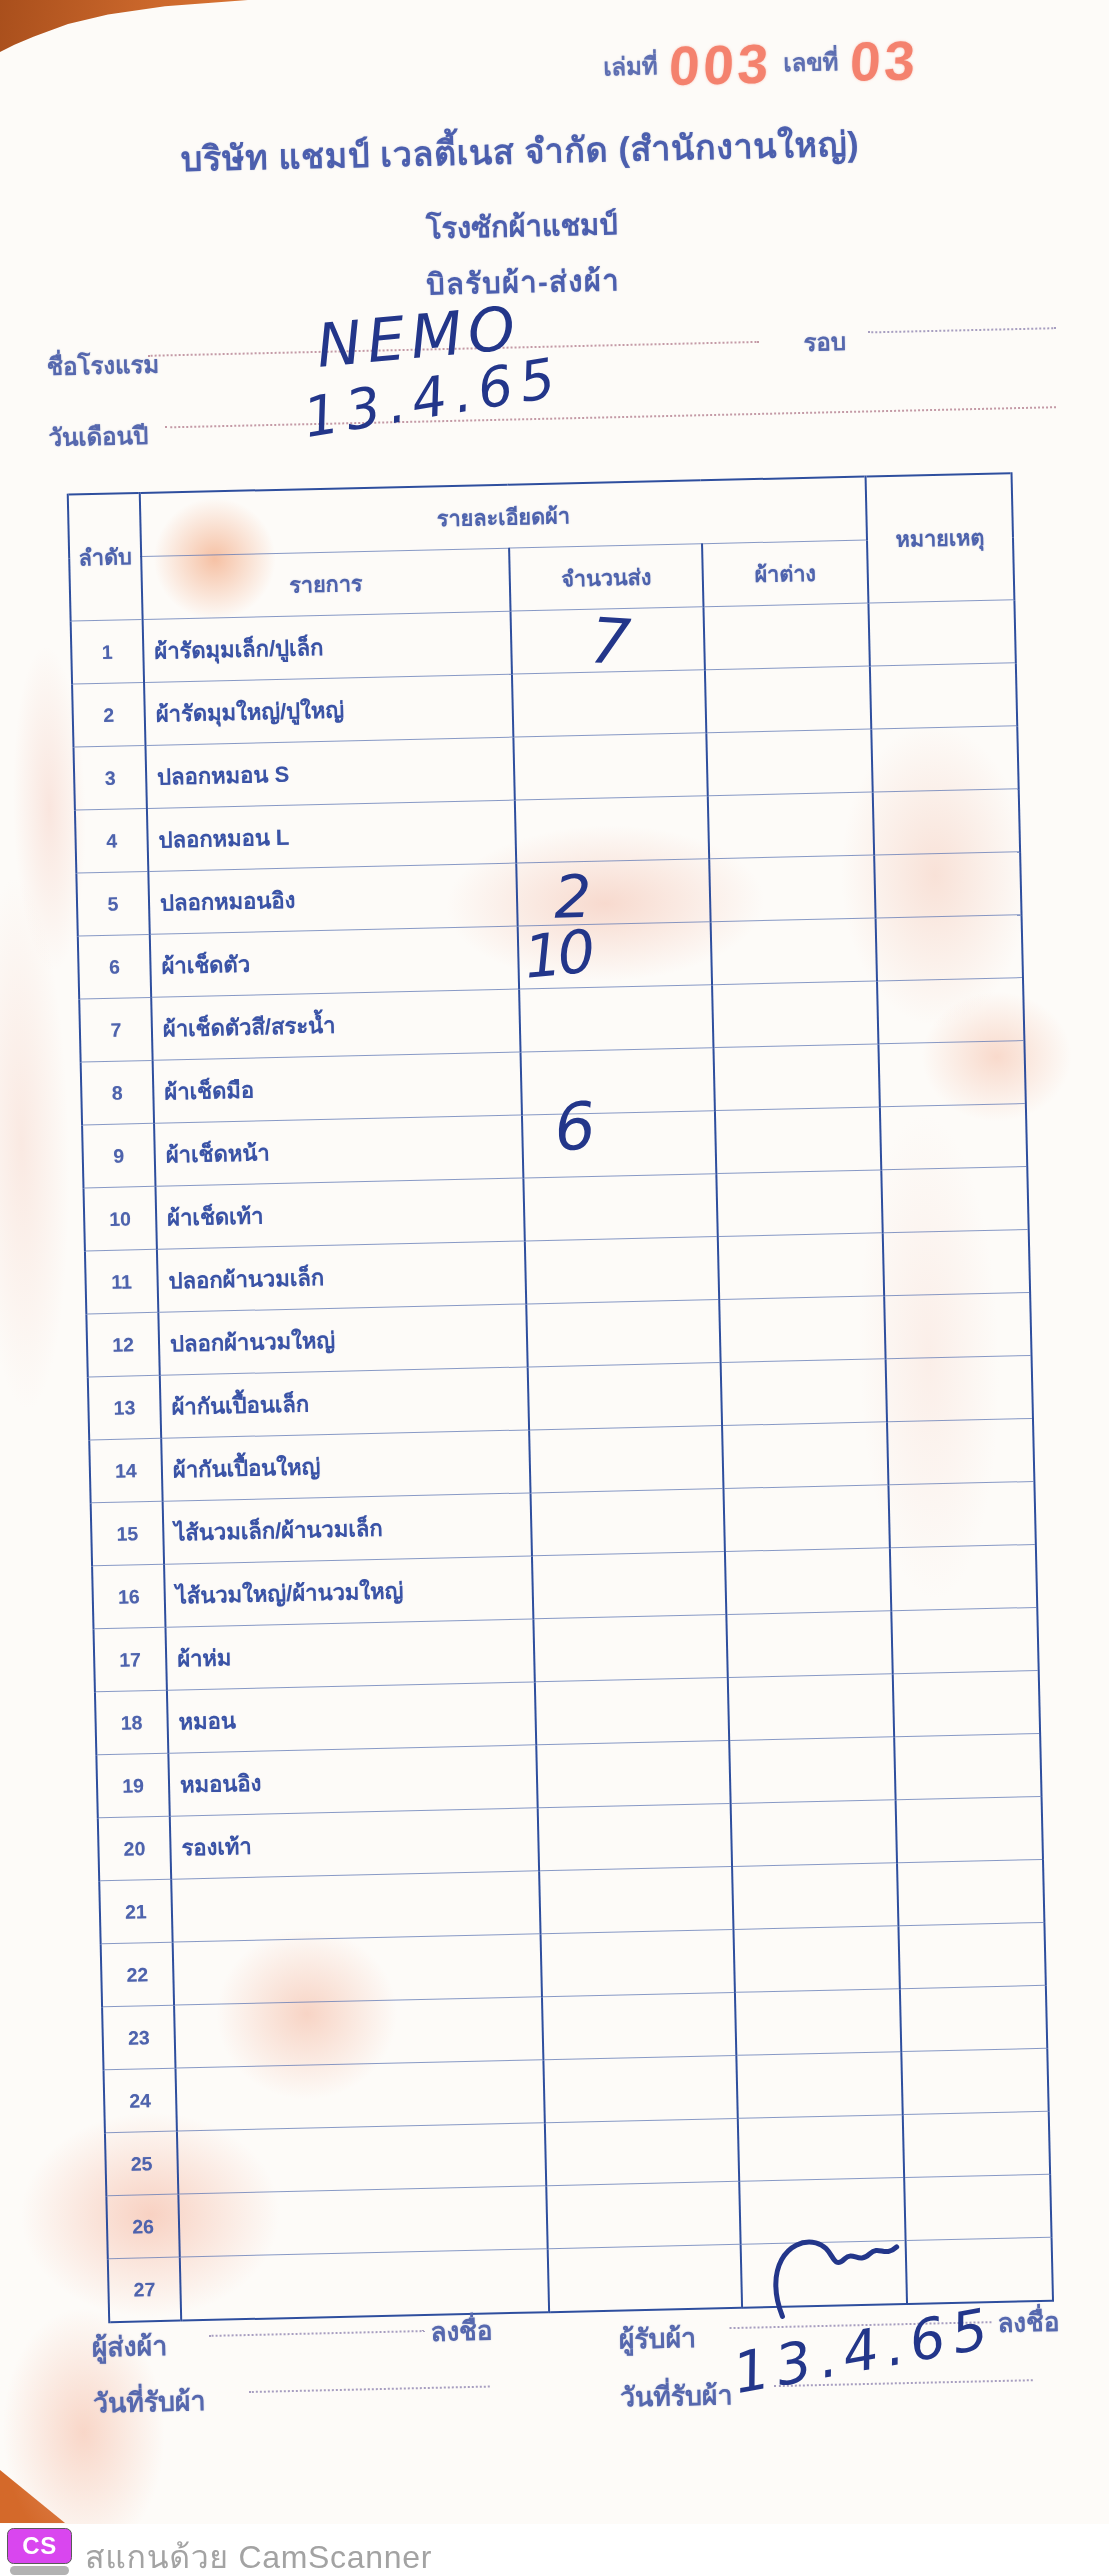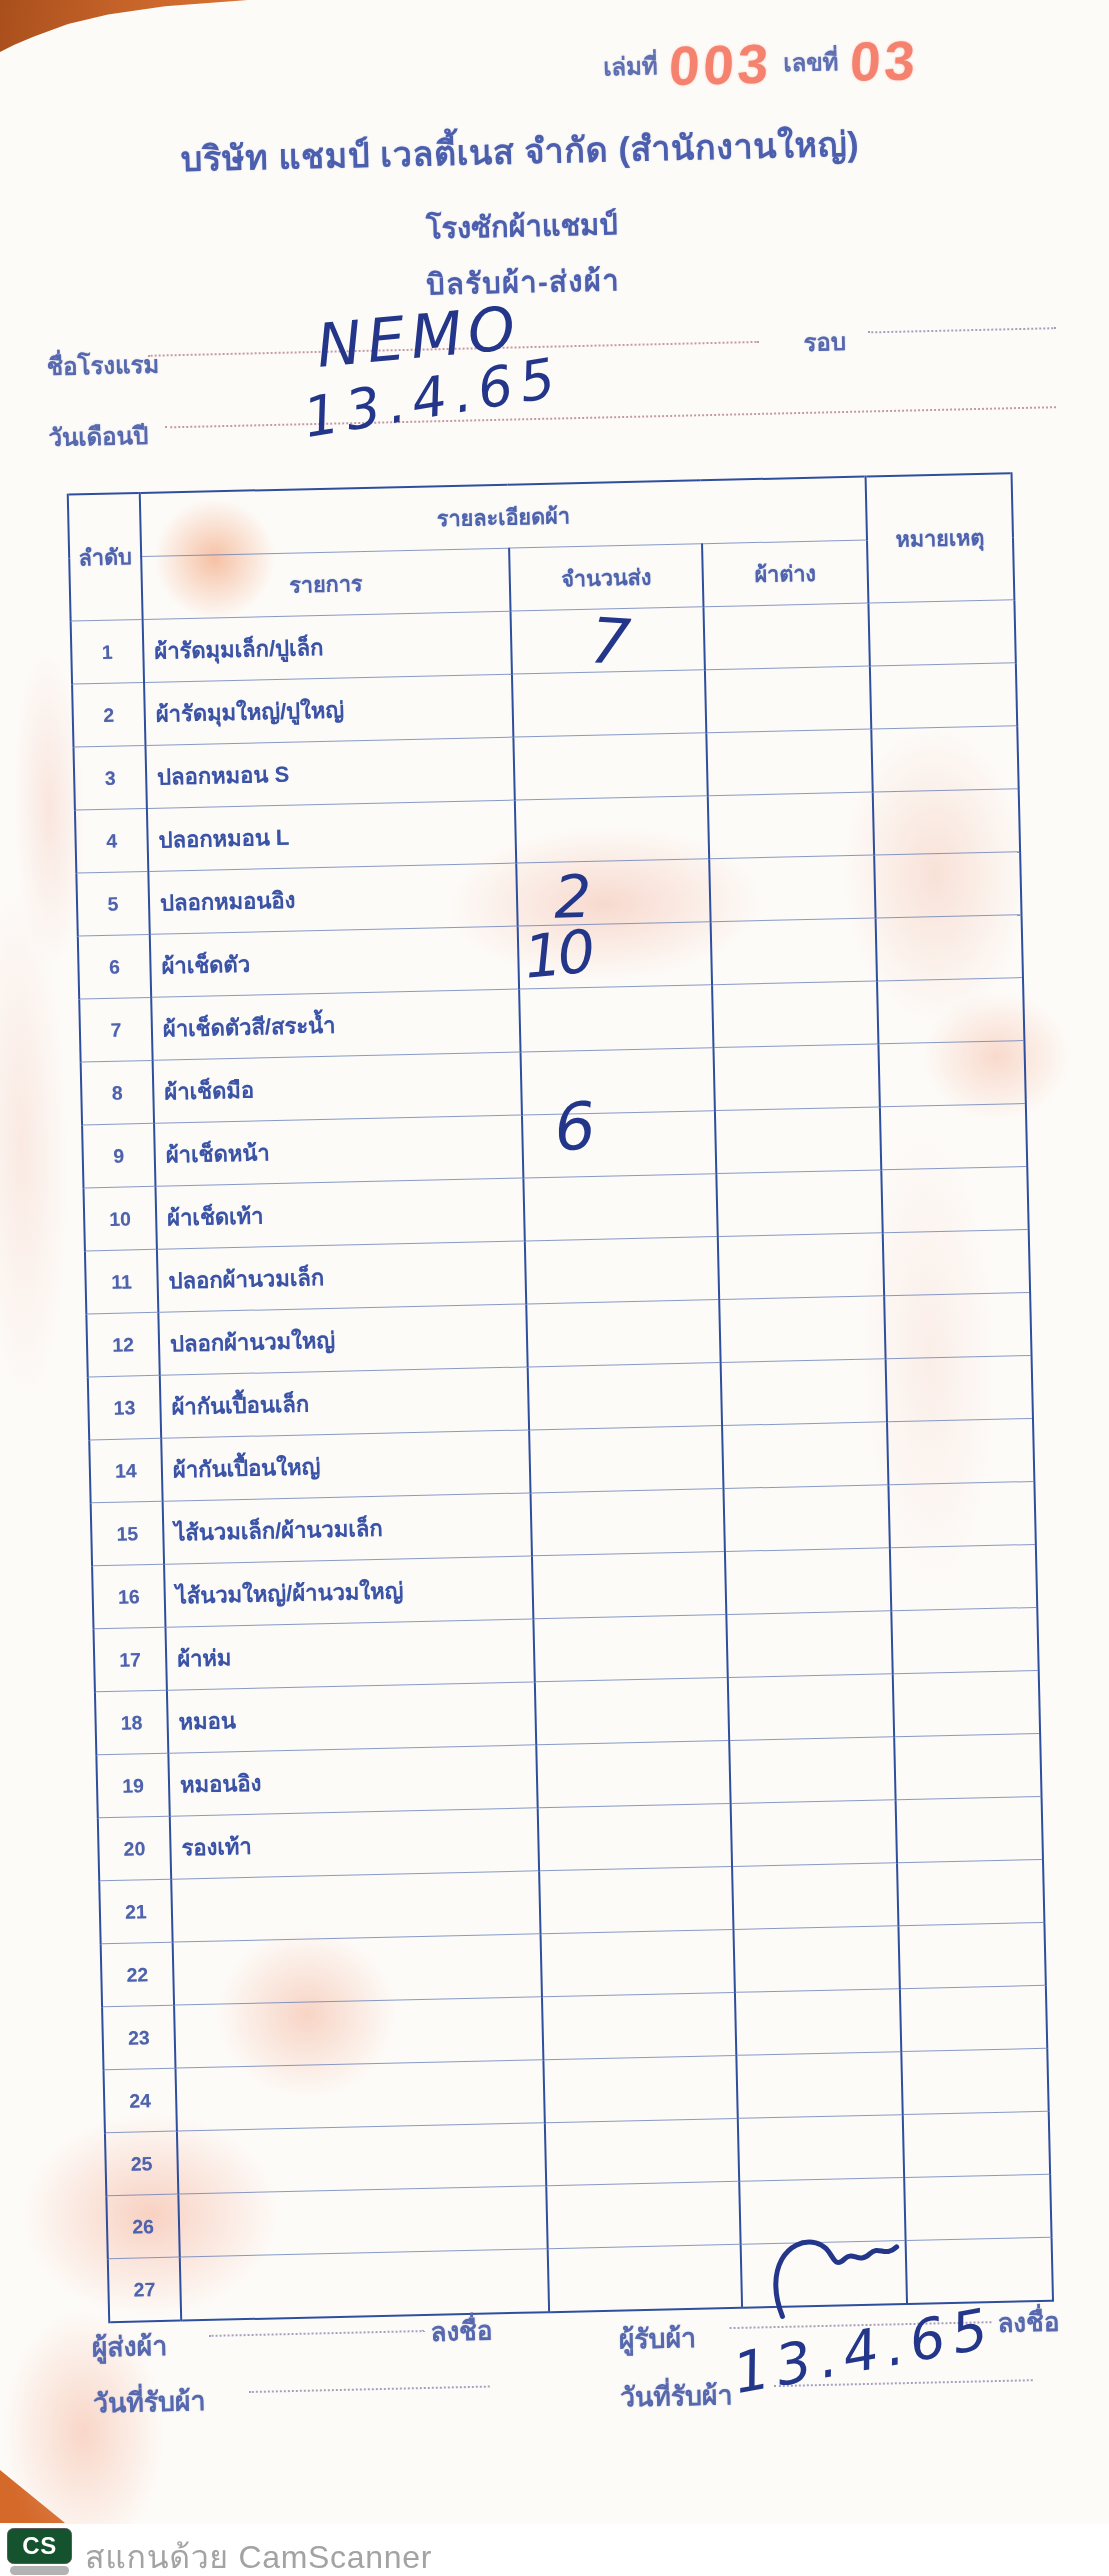--- a/index.html
+++ b/index.html
@@ -49,21 +49,21 @@
       text-shadow:0 0 1.4px rgba(78,99,173,.4);}
   .bill-table tbody td{height:60px;}
   .c-no{text-align:center;font-size:19.4px;color:#4e63ad;font-weight:bold;
       text-shadow:0 0 0.7px rgba(78,99,173,.4);}
   .c-item{font-size:22px;color:#3a53a6;padding-left:10px;font-weight:bold;
       text-shadow:0 0 0.7px rgba(58,83,166,.35);}
 
   .sig-svg{position:absolute;left:740px;top:2232px;transform:rotate(-4deg);}
   
   .cs-bar{position:absolute;left:0;top:2524px;width:1109px;height:52px;background:#ffffff;}
-  .cs-logo{position:absolute;left:7.2px;top:4.3px;width:63px;height:34px;background:#14532d;
+  .cs-logo{position:absolute;left:7.2px;top:4.3px;width:63px;height:34px;background:#d946ef;
       border-radius:6.5px;border:1.4px solid #5a5a5a;color:#ffffff;font-weight:bold;font-size:24px;
       display:flex;align-items:center;justify-content:center;letter-spacing:0.7px;}
   .cs-logo-base{position:absolute;left:10px;top:42px;width:59px;height:9.3px;background:#b3b3b3;
       border-radius:5px;}
   .cs-text{position:absolute;left:85px;top:7.2px;font-size:32px;color:#a3a3a3;letter-spacing:0.7px;}
 </style>
 </head>
 <body>
 
 <div id="stage">

